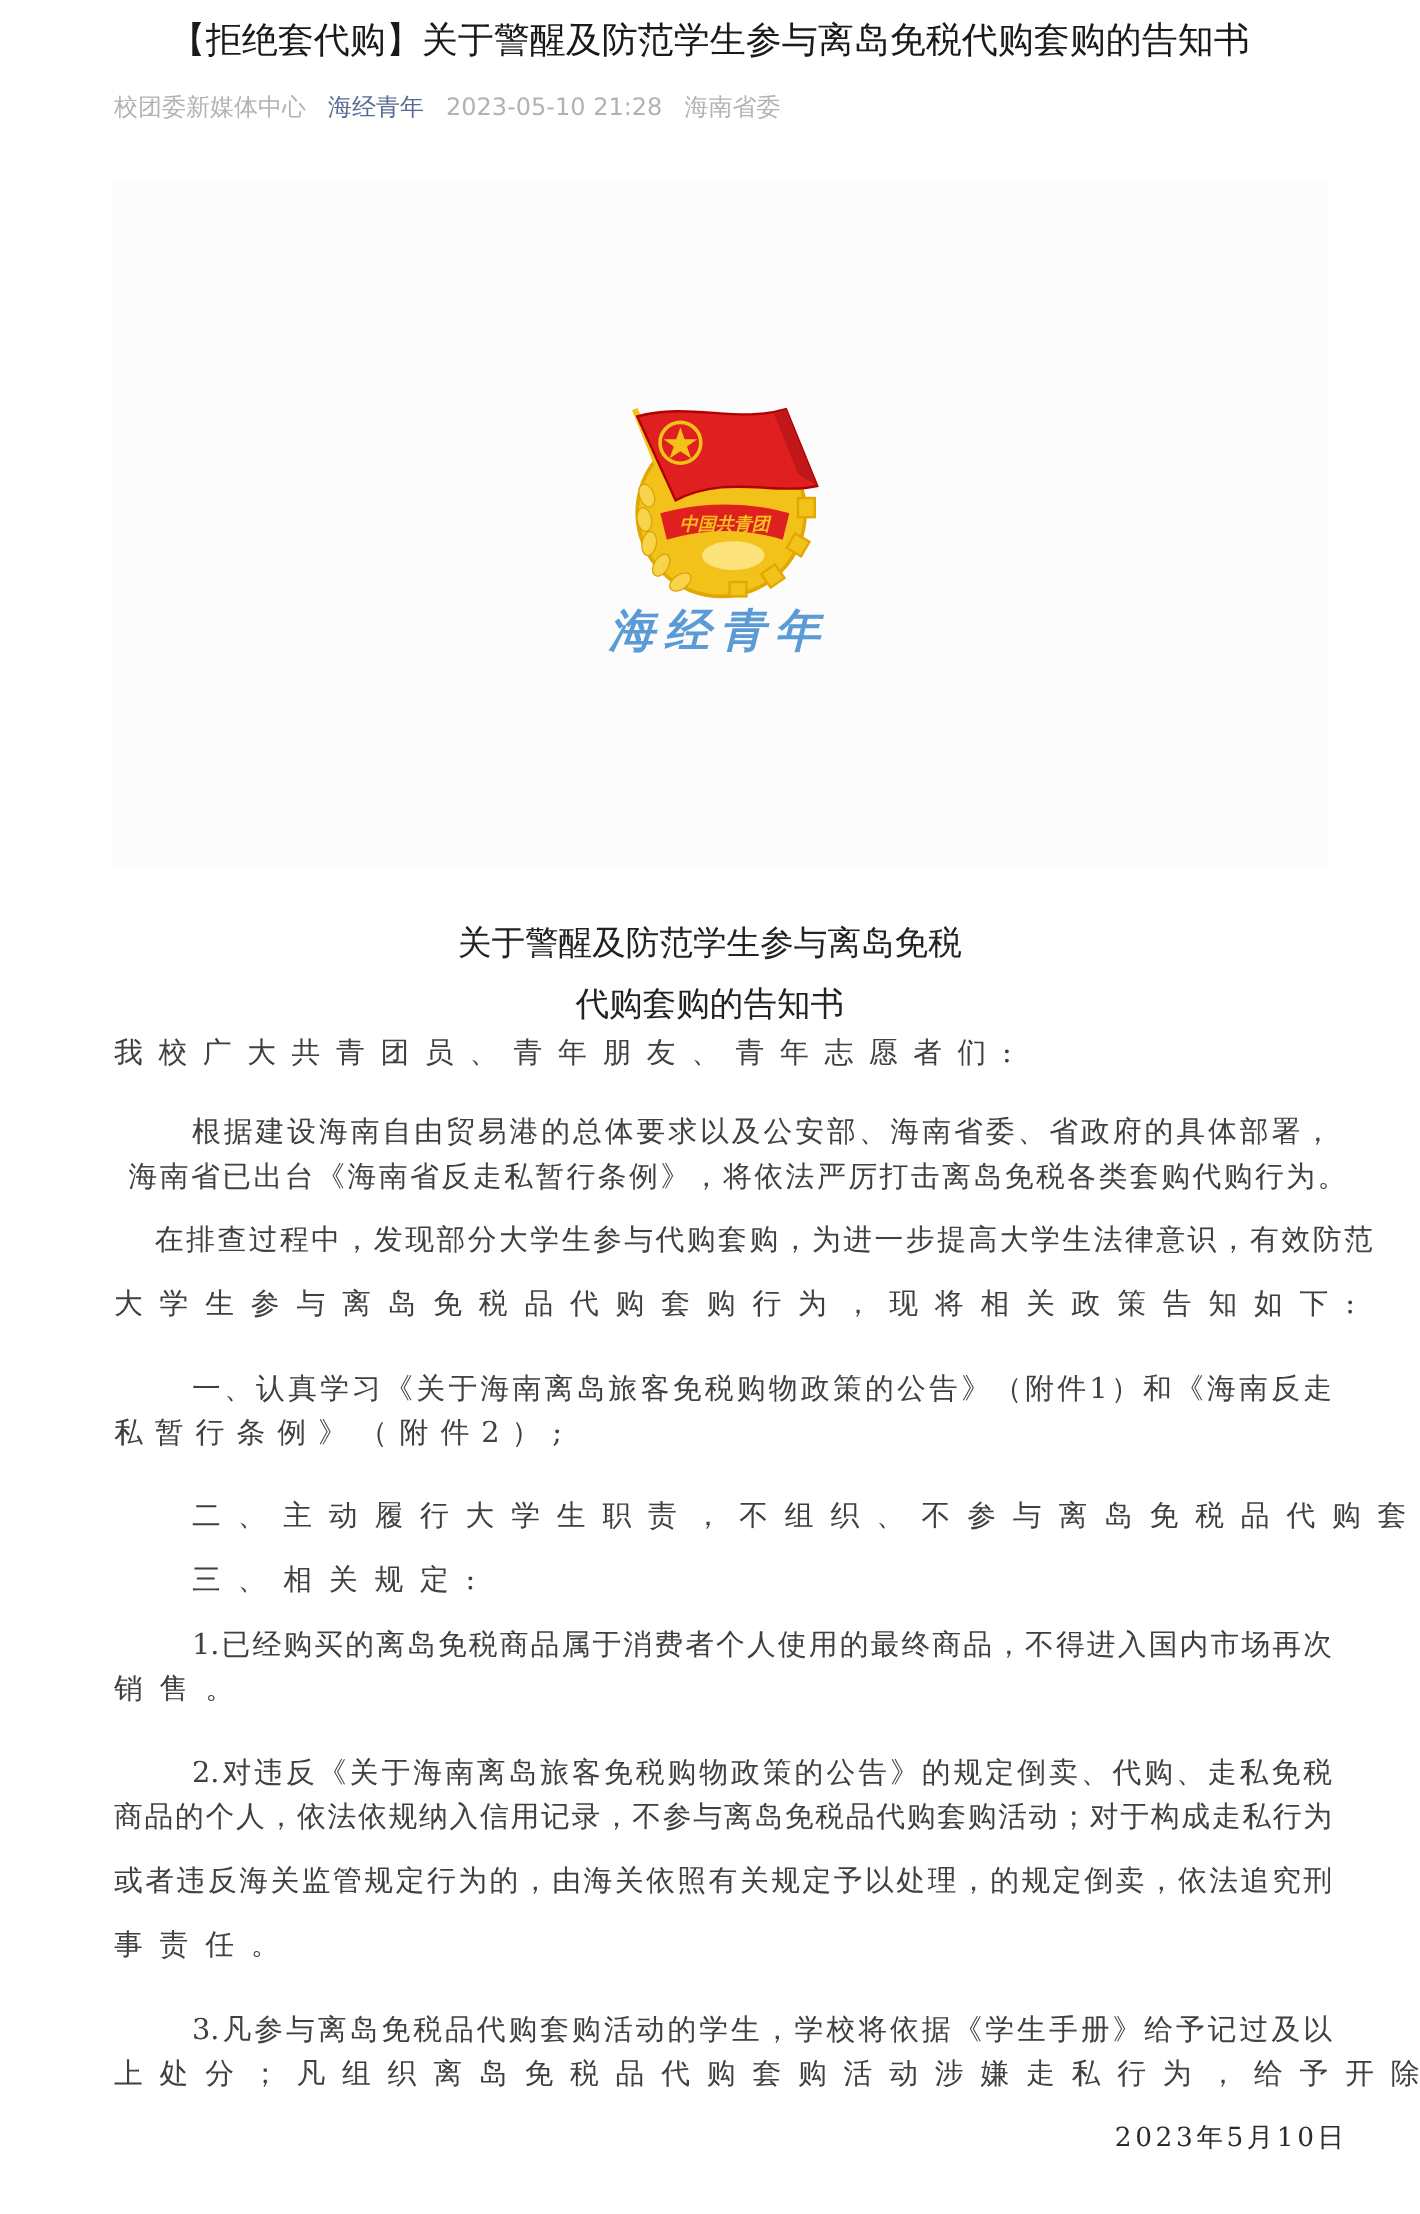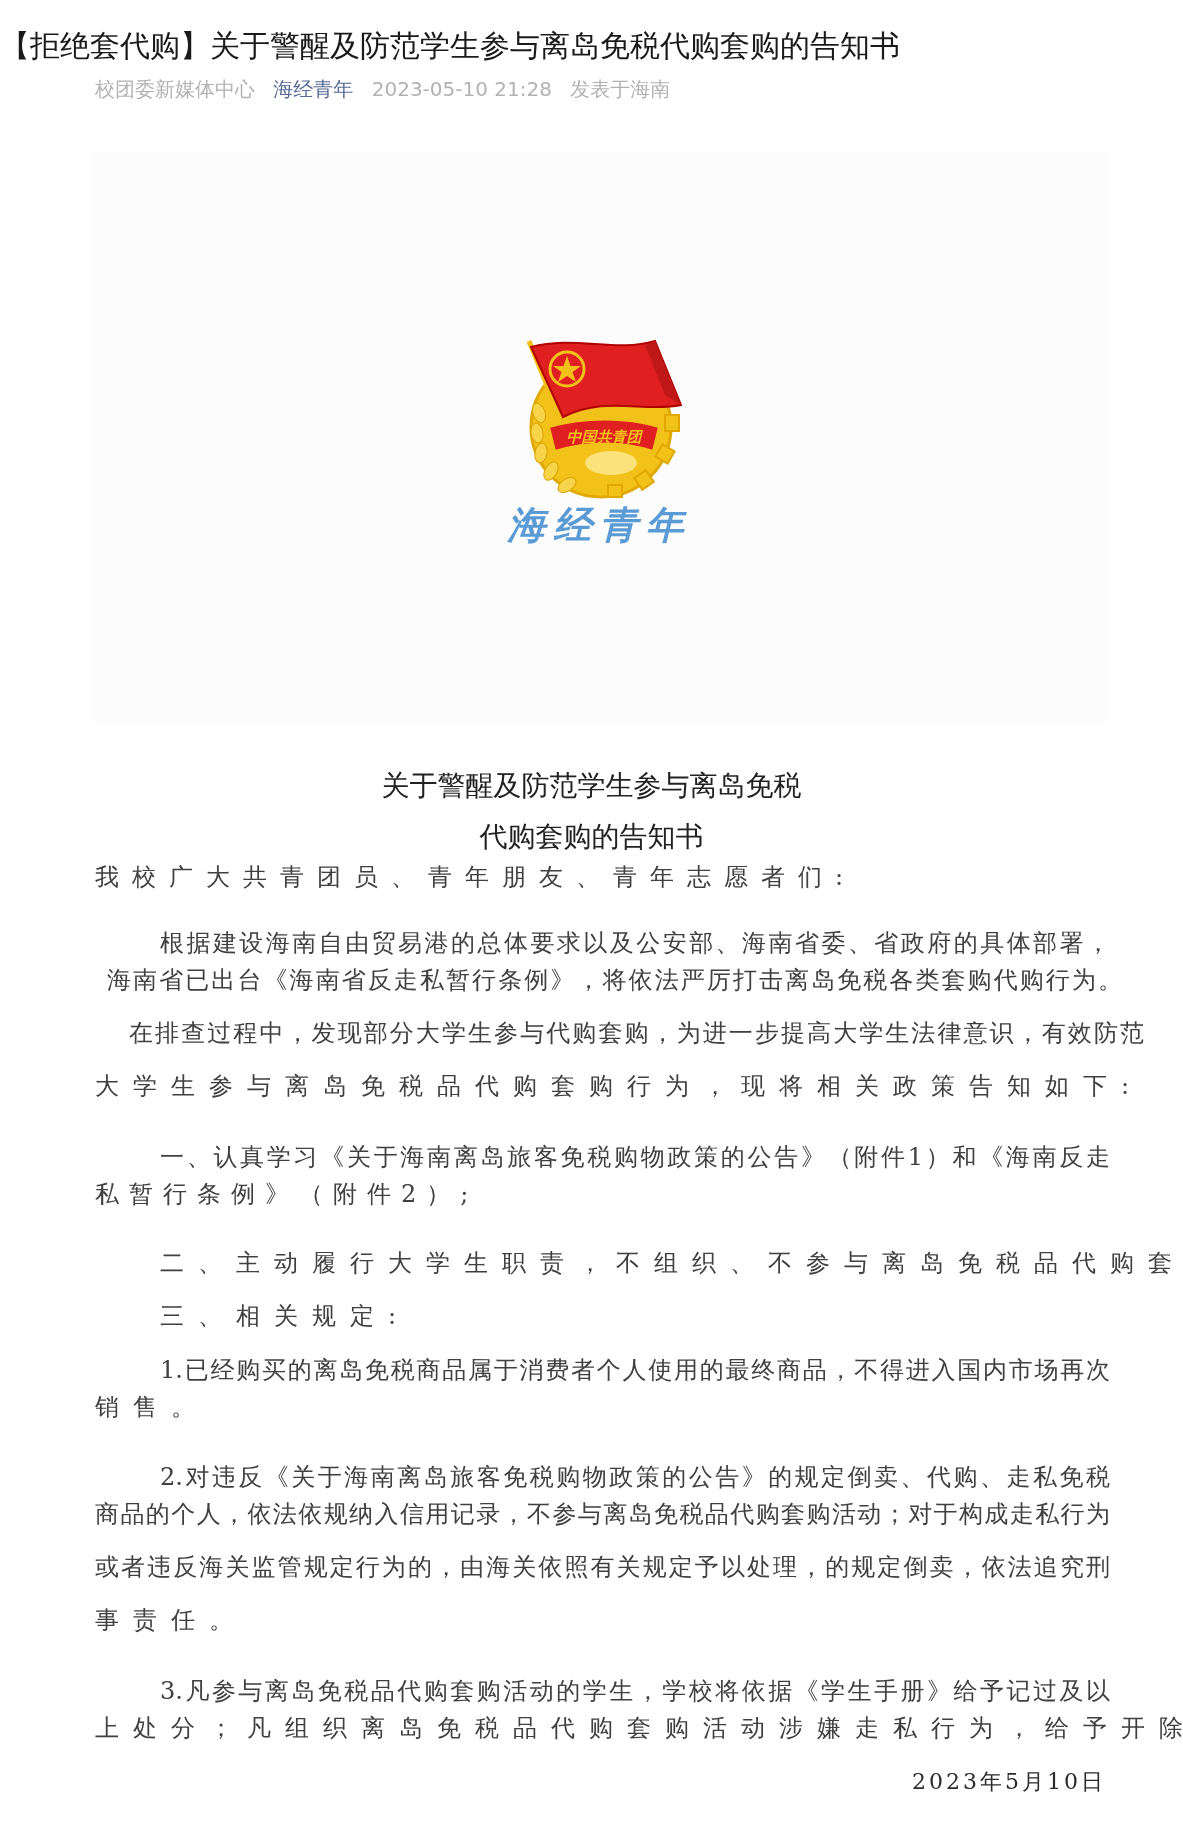--- a/index.html
+++ b/index.html
@@ -1,18 +1,18 @@
 <!DOCTYPE html>
 <html><head>
 <meta charset="utf-8">
 <style>
   html, body { margin: 0; padding: 0; background: #ffffff; }
   body { width: 1183px; height: 1845px; position: relative; overflow: hidden; }
   .title {
-    position: absolute; left: 0; top: 24px; width: 1183px; 
+    position: absolute; left: 0; top: 12px; width: 1183px; text-align: center;
     font-family: "DejaVu Sans", "Liberation Sans", sans-serif;
     font-size: 30px; line-height: 44px; color: #1a1a1a; letter-spacing: 0px;
   }
   .meta {
     position: absolute; left: 95px; top: 74px; height: 30px;
     font-family: "DejaVu Sans", "Liberation Sans", sans-serif;
     font-size: 20px; line-height: 30px; color: #b2b2b2; white-space: nowrap;
   }
   .meta span { margin-right: 12px; }
   .meta .link { color: #576b95; }
@@ -36,33 +36,33 @@
     position: absolute; left: 95px; width: 1015px; height: 40px;
     font-family: "DejaVu Serif", "Liberation Serif", serif;
     font-size: 24px; line-height: 40px; color: #404040; white-space: nowrap;
     text-align: justify; text-align-last: justify;
   }
   .line.indent { left: 160px; width: 950px; margin-top: 16px; }
   .line.short { text-align: left; text-align-last: left; letter-spacing: 14px; }
   .date {
     position: absolute; left: 0; width: 1106px; top: 1762px; text-align: right;
     font-family: "DejaVu Serif", "Liberation Serif", serif;
-    font-size: 22px; line-height: 40px; color: #2b2b2b; letter-spacing: 3px;
+    font-size: 22px; line-height: 40px; color: #2b2b2b; letter-spacing: 3px; padding-left: 17px;
   }
 </style>
 </head>
 <body>
 
 <div class="title">【拒绝套代购】关于警醒及防范学生参与离岛免税代购套购的告知书</div>
 
 <div class="meta">
   <span>校团委新媒体中心</span>
   <span class="link">海经青年</span>
   <span>2023-05-10 21:28</span>
-  <span>发表于海南</span>
+  <span>海南省委</span>
 </div>
 
 <div class="banner">
   <svg class="emblem" viewBox="0 0 178 165" xmlns="http://www.w3.org/2000/svg">
 
     <circle cx="86" cy="92" r="70" fill="#f3c21a" stroke="#e0a800" stroke-width="3"></circle>
     <g fill="#f3c21a" stroke="#e0a800" stroke-width="2">
       <rect x="150" y="80" width="14" height="16"></rect>
       <rect x="143" y="112" width="14" height="14" transform="rotate(30 150 119)"></rect>
       <rect x="122" y="138" width="14" height="14" transform="rotate(55 129 145)"></rect>

